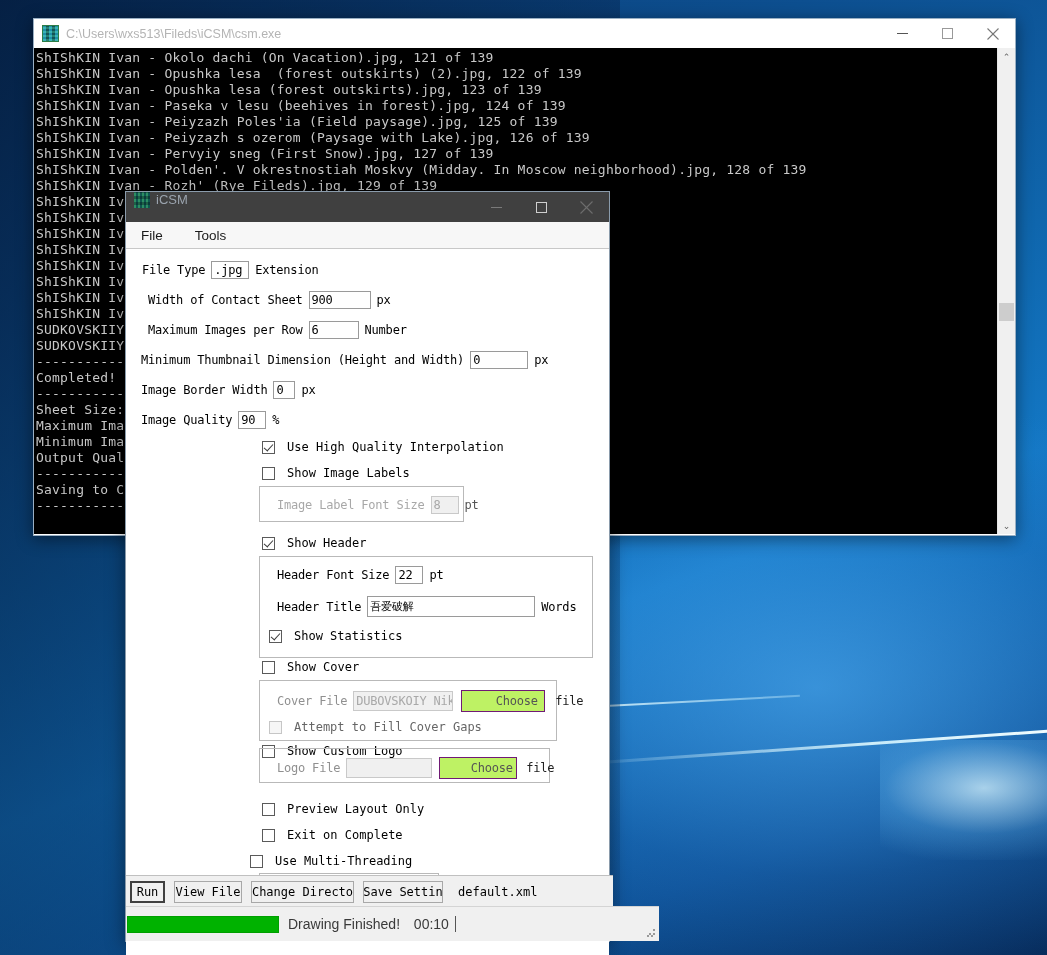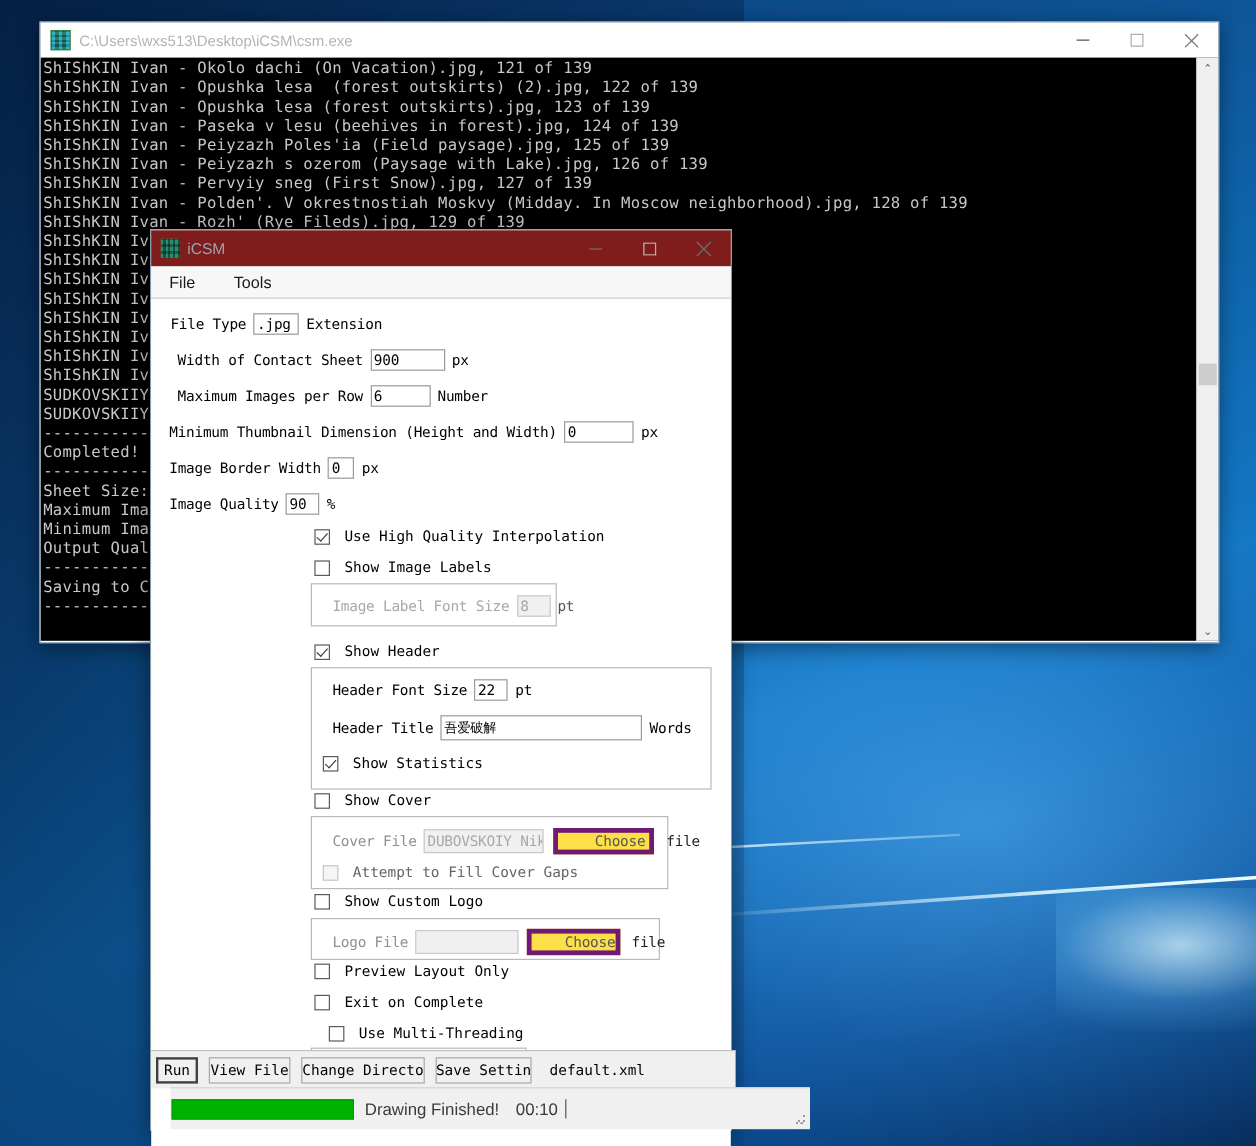--- a/index.html
+++ b/index.html
@@ -144,23 +144,23 @@
     position: absolute;
     left: 125px; top: 191px;
     width: 483px; height: 749px;
     background: #f0f0f0;
     border: 1px solid #8a9bab;
     box-shadow: 0 4px 18px rgba(0,0,0,0.45);
     font-family: "DejaVu Sans Mono", "Liberation Mono", monospace;
   }
   #icsm-titlebar {
     height: 30px;
-    background: #7f1d1d;
-    display: flex;
-    align-items: center;
+    background: #404040;
+    display: flex;
+    align-items: flex-start;
   }
   #icsm-appicon {
     width: 16px; height: 16px;
     margin: 0 6px 0 8px;
     flex: none;
     position: relative;
     overflow: hidden;
     background: #2f8a4a;
   }
   #icsm-appicon::before {
@@ -272,42 +272,42 @@
     justify-content: center;
     box-sizing: border-box;
     white-space: nowrap;
     overflow: hidden;
   }
   .btn.primary {
     border: 2px solid #404040;
     background: #f0f0f0;
   }
   .btn.grey {
-    background: #fde047;
-    border: 4px solid #701a75;
+    background: #bef264;
+    border: 1px solid #701a75;
     color: #555;
     padding-left: 27px;
   }
 
   #icsm-buttonbar {
     position: absolute;
     left: 0; bottom: 34px;
     width: 483px; height: 31px;
     background: #f0f0f0;
     border-top: 1px solid #c0c0c0;
     display: flex;
     align-items: center;
     padding-left: 4px;
   }
   #icsm-buttonbar .btn { margin-right: 9px; }
   #default-xml { font-size: 12px; color: #000; margin-left: 6px; }
 
   #icsm-statusbar {
     position: absolute;
-    left: 16px; bottom: 0;
+    left: 0; bottom: 0;
     width: 533px; height: 34px;
     background: #f0f0f0;
     border-top: 1px solid #d4d4d4;
     display: flex;
     align-items: center;
   }
   #progress {
     width: 152px; height: 17px;
     background: #00b200;
     border: 1px solid #00a000;
@@ -344,21 +344,21 @@
   <div id="floorline2"></div>
   <div id="floorline"></div>
   <div id="logo-glow"></div>
   <div id="darkveil"></div>
 
 </div>
 
 <div id="console-window">
   <div id="console-titlebar">
     <div id="console-appicon"></div>
-    <div id="console-title">C:\Users\wxs513\Desktop\iCSM\csm.exe</div>
+    <div id="console-title">C:\Users\wxs513\Fileds\iCSM\csm.exe</div>
     <div class="wbtn">
       <svg width="11" height="11" viewBox="0 0 11 11">
           <line x1="0" y1="5.5" x2="11" y2="5.5" stroke="#555" stroke-width="1"></line>
         </svg>
     </div>
     <div class="wbtn">
       <svg width="11" height="11" viewBox="0 0 11 11">
           <rect x="0.5" y="0.5" width="10" height="10" fill="none" stroke="#999" stroke-width="1"></rect>
         </svg>
     </div>
@@ -531,40 +531,40 @@
         <span class="cb dis"></span>
         <span class="cblabel" style="color:#666;">Attempt to Fill Cover Gaps</span>
       </div>
     </div>
 
     <div class="cbrow" style="position:absolute; left:136px; top:495px;">
       <span class="cb"></span>
       <span class="cblabel">Show Custom Logo</span>
     </div>
 
-    <div class="groupbox" style="position:absolute; left:133px; top:516px; width:291px; height:35px;">
+    <div class="groupbox" style="position:absolute; left:133px; top:499px; width:291px; height:35px;">
       <div class="row" style="position:absolute; left:17px; top:8px;">
         <span class="lbl" style="color:#909090;">Logo File</span>
         <span class="txtbox dis" style="width:86px; margin-left:6px; height:20px;"></span>
         <span class="btn grey" style="width:78px; margin-left:7px;">Choose</span>
         <span class="suffix" style="margin-left:9px; color:#222;">file</span>
       </div>
     </div>
 
     <div class="cbrow" style="position:absolute; left:136px; top:553px;">
       <span class="cb"></span>
       <span class="cblabel">Preview Layout Only</span>
     </div>
 
     <div class="cbrow" style="position:absolute; left:136px; top:579px;">
       <span class="cb"></span>
       <span class="cblabel">Exit on Complete</span>
     </div>
 
-    <div class="cbrow" style="position:absolute; left:148px; top:605px;justify-content:center;">
+    <div class="cbrow" style="position:absolute; left:124px; top:605px;justify-content:center;">
       <span class="cb"></span>
       <span class="cblabel">Use Multi-Threading</span>
     </div>
 
     <div class="groupbox" style="position:absolute; left:133px; top:624px; width:180px; height:36px;">
       <div class="row" style="position:absolute; left:17px; top:9px;">
         <span class="lbl" style="color:#8c8c8c;">Maximum Threads</span>
         <span class="txtbox dis" style="width:22px; margin-left:6px;">4</span>
         <span class="suffix" style="color:#333;">Number</span>
       </div>

